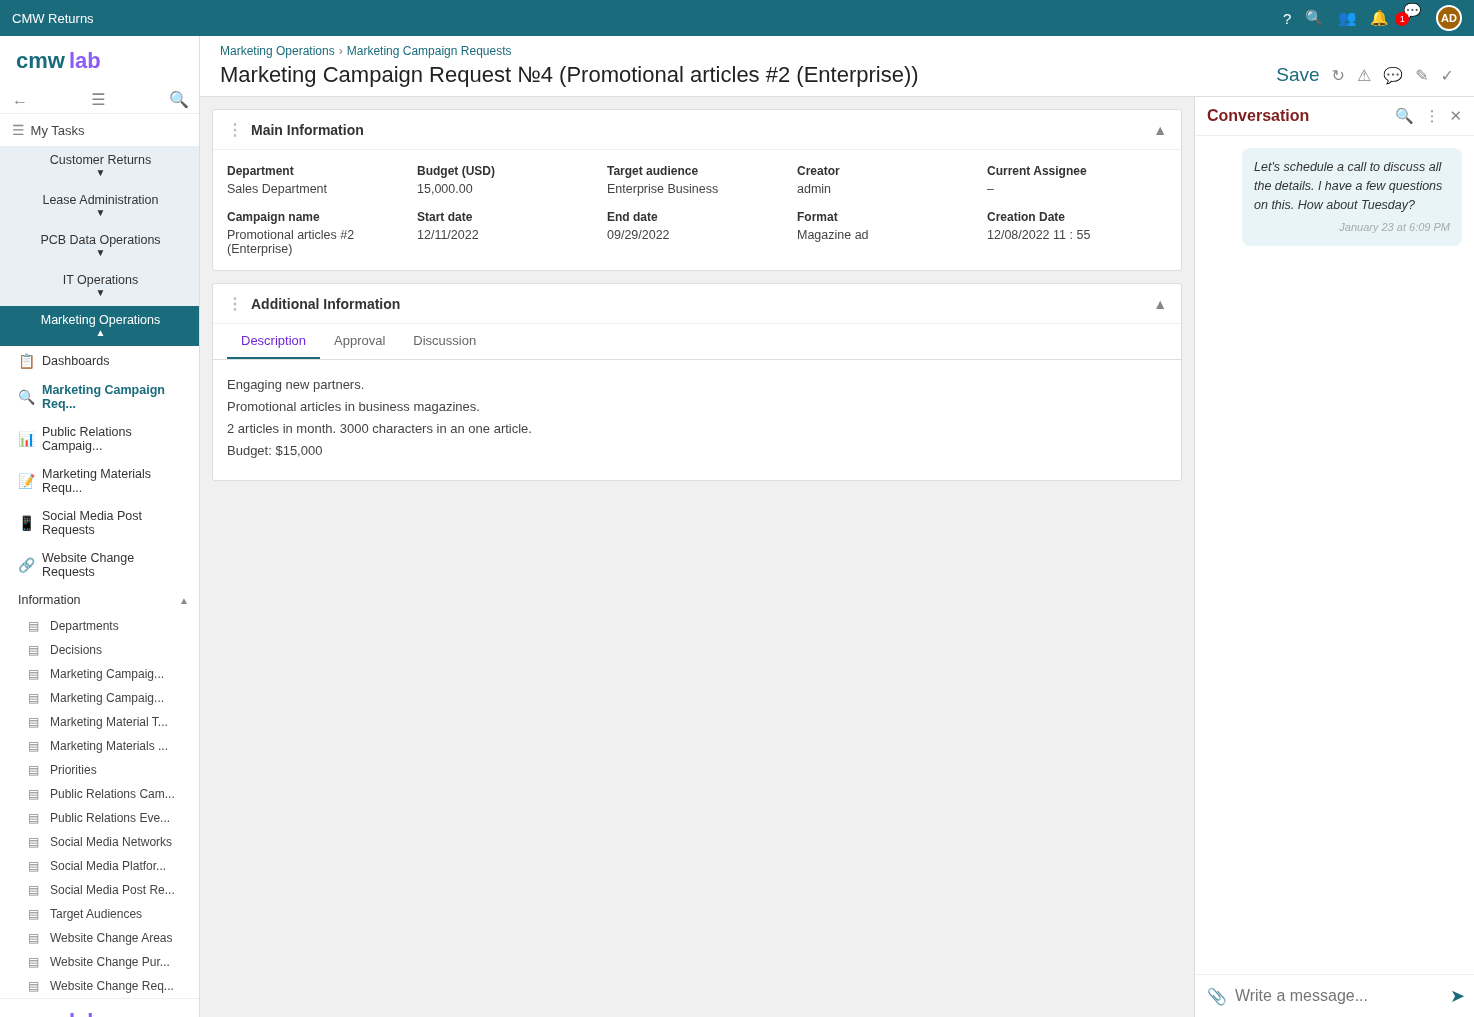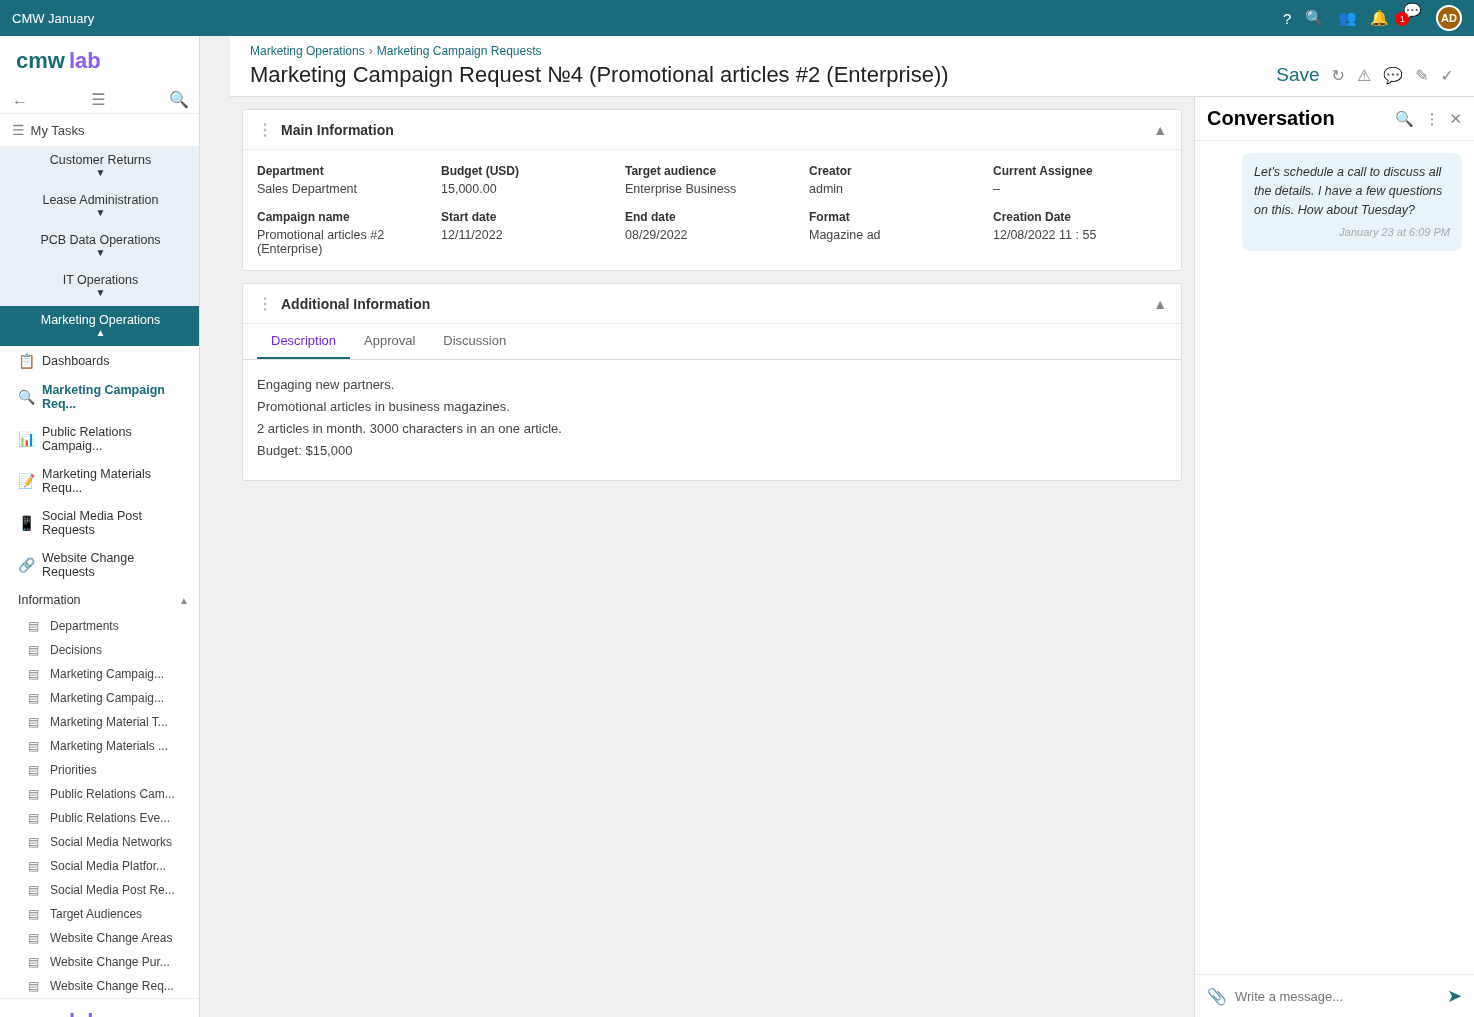--- a/index.html
+++ b/index.html
@@ -29,21 +29,21 @@
     .notif-badge {
       background: red; color: white; border-radius: 50%;
       width: 14px; height: 14px; font-size: 9px;
       display: flex; align-items: center; justify-content: center;
       position: relative; top: -8px; left: -8px;
     }
     .notif-wrap { position: relative; }
     .notif-wrap .topbar-icon { display: inline; }
 
     
-    .layout { display: flex; height: calc(1017px - 36px); gap: 30px; }
+    .layout { display: flex; height: calc(1017px - 36px); }
 
     
     .sidebar {
       width: 200px;
       min-width: 200px;
       background: #fff;
       display: flex;
       flex-direction: column;
       border-right: 1px solid #ddd;
       overflow-y: auto;
@@ -203,21 +203,21 @@
       background: #fff;
       border-left: 1px solid #ddd;
       display: flex;
       flex-direction: column;
     }
     .conv-header {
       display: flex; align-items: center; justify-content: space-between;
       padding: 10px 12px;
       border-bottom: 1px solid #eee;
     }
-    .conv-title { font-size: 20px; font-weight: 600; color: #000000; }
+    .conv-title { font-size: 16px; font-weight: 600; color: #7f1d1d; }
     .conv-icons { display: flex; gap: 10px; }
     .conv-icon { color: #888; font-size: 15px; cursor: pointer; }
 
     .conv-body { flex: 1; padding: 12px; overflow-y: auto; font-style: italic; }
     .conv-bubble {
       background: #e8f4f7;
       border-radius: 8px;
       padding: 10px 12px;
       font-size: 12.5px;
       color: #333;
@@ -234,37 +234,37 @@
     .conv-footer {
       display: flex; align-items: center;
       padding: 10px 12px;
       border-top: 1px solid #eee;
       gap: 8px;
     }
     .conv-input {
       flex: 1;
       border: none;
       outline: none;
-      font-size: 13px;
+      font-size: 16px;
       color: #4d7c0f;
       background: transparent;
     }
     .conv-attach { color: #888; font-size: 16px; cursor: pointer; }
     .conv-send { color: #1a6b7c; font-size: 18px; cursor: pointer; }
 
     
     ::-webkit-scrollbar { width: 5px; }
     ::-webkit-scrollbar-track { background: #f0f0f0; }
     ::-webkit-scrollbar-thumb { background: #ccc; border-radius: 3px; }
   </style>
 </head>
 <body>
 
 <div class="topbar">
-  <span class="topbar-title">CMW January</span>
+  <span class="topbar-title">CMW Returns</span>
   <div class="topbar-icons">
     <span class="topbar-icon">?</span>
     <span class="topbar-icon">🔍</span>
     <span class="topbar-icon">👥</span>
     <span class="topbar-icon">🔔</span>
     <div class="notif-wrap">
       <span class="topbar-icon">💬</span>
       <span class="notif-badge">1</span>
     </div>
     <div class="topbar-avatar">AD</div>
@@ -476,21 +476,21 @@
               <div class="info-col">
                 <div class="info-label">Campaign name</div>
                 <div class="info-value">Promotional articles #2 (Enterprise)</div>
               </div>
               <div class="info-col">
                 <div class="info-label">Start date</div>
                 <div class="info-value">12/11/2022</div>
               </div>
               <div class="info-col">
                 <div class="info-label">End date</div>
-                <div class="info-value">08/29/2022</div>
+                <div class="info-value">09/29/2022</div>
               </div>
               <div class="info-col">
                 <div class="info-label">Format</div>
                 <div class="info-value">Magazine ad</div>
               </div>
               <div class="info-col">
                 <div class="info-label">Creation Date</div>
                 <div class="info-value">12/08/2022  11 : 55</div>
               </div>
             </div>

